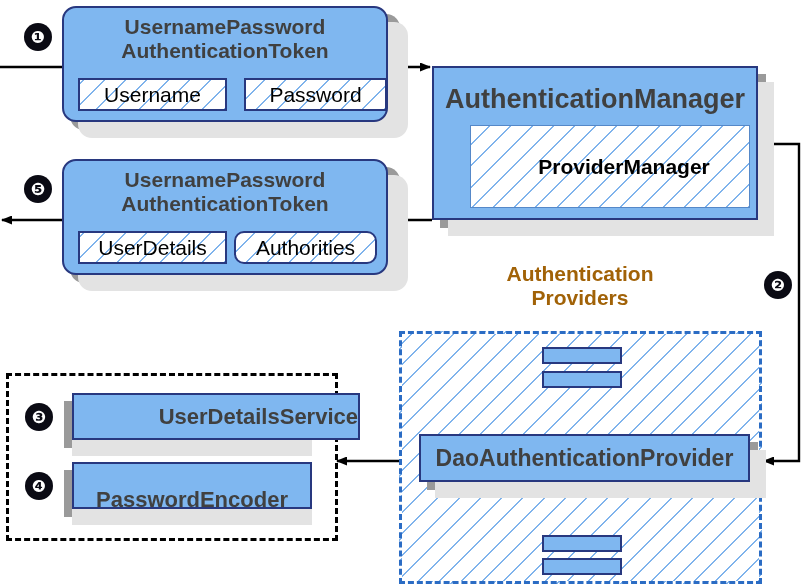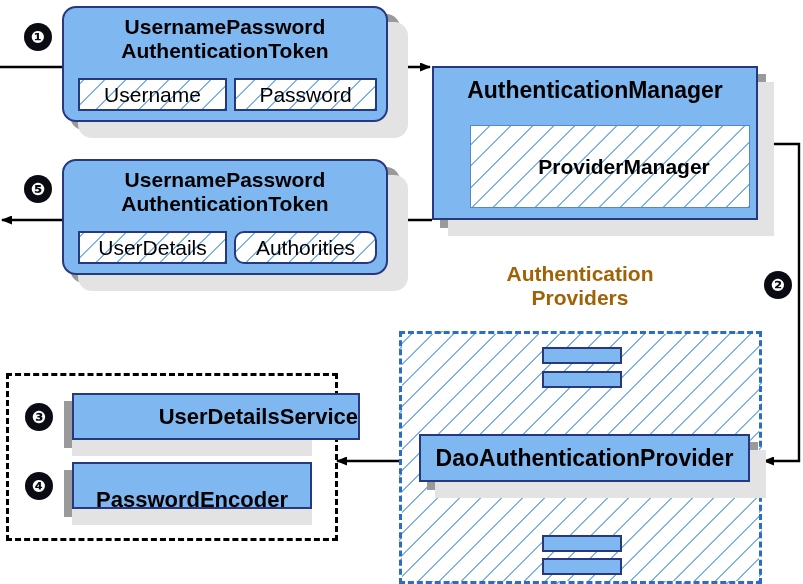--- a/index.html
+++ b/index.html
@@ -21,21 +21,21 @@
 
   
   .blue-box {
     background: #7FB7F0;
     border: 2px solid #28387F;
     box-sizing: border-box;
     display: flex;
     align-items: center;
     justify-content: center;
     text-align: center;
-    color: #000000;
+    color: #404040;
     font-weight: bold;
   }
   .rounded {
     border-radius: 14px;
   }
   .shadow-gray {
     position: absolute;
     background: #9a9a9a;
   }
   .shadow-light {
@@ -169,21 +169,21 @@
 
   <div class="abs blue-box rounded" style="left:62px; top:6px; width:326px; height:116px; flex-direction:column; justify-content:flex-start;">
     <div style="font-size:21px; line-height:1.14; padding-top:7px;">
       <div>UsernamePassword</div>
       <div>AuthenticationToken</div>
     </div>
   </div>
   <div class="abs hatch hatch-field" style="left:78px; top:78px; width:149px; height:33px; font-size:21px;">
     <span>Username</span>
   </div>
-  <div class="abs hatch hatch-field" style="left:234px; top:78px; width:143px; height:33px; font-size:21px;">
+  <div class="abs hatch hatch-field" style="left:244px; top:78px; width:143px; height:33px; font-size:21px;">
     <span>Password</span>
   </div>
   <div class="badge" style="left:25px; top:24px;">❶</div>
 
   <div class="shadow-gray" style="left:70px; top:167px; width:330px; height:116px; border-radius:14px;"></div>
   <div class="shadow-light" style="left:78px; top:175px; width:330px; height:116px; border-radius:14px;"></div>
 
   <div class="abs blue-box rounded" style="left:62px; top:159px; width:326px; height:116px; flex-direction:column; justify-content:flex-start;">
     <div style="font-size:21px; line-height:1.14; padding-top:7px;">
       <div>UsernamePassword</div>
@@ -195,21 +195,21 @@
   </div>
   <div class="abs hatch hatch-field" style="left:234px; top:231px; width:143px; height:33px; font-size:21px;border-radius:10px;">
     <span>Authorities</span>
   </div>
   <div class="badge" style="left:25px; top:176px;">❺</div>
 
   <div class="shadow-gray" style="left:440px; top:74px; width:326px; height:154px;"></div>
   <div class="shadow-light" style="left:448px; top:82px; width:326px; height:154px;"></div>
 
   <div class="abs blue-box" style="left:432px; top:66px; width:326px; height:154px; flex-direction:column; justify-content:flex-start;">
-    <div style="font-size:23px; padding-top:9px;">AuthenticationManager</div>
+    <div style="font-size:27px; padding-top:16px;">AuthenticationManager</div>
   </div>
   <div class="abs hatch hatch-thin" style="left:470px; top:125px; width:250px; height:81px; display:flex; align-items:center; justify-content:center;">
     <span style="font-size:21px; font-weight:bold; color:#000;">ProviderManager</span>
   </div>
 
   <div class="title-label" style="left:455px; top:262px; width:250px; font-size:21px;">
     <div>Authentication</div>
     <div>Providers</div>
   </div>
   <div class="badge" style="left:765px; top:272px;">❷</div>

